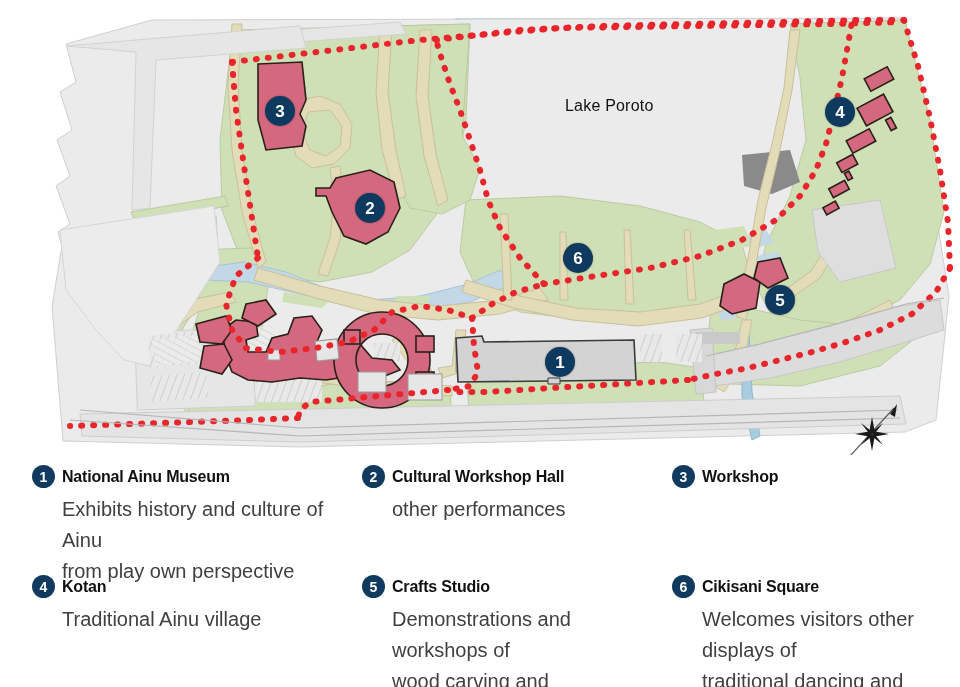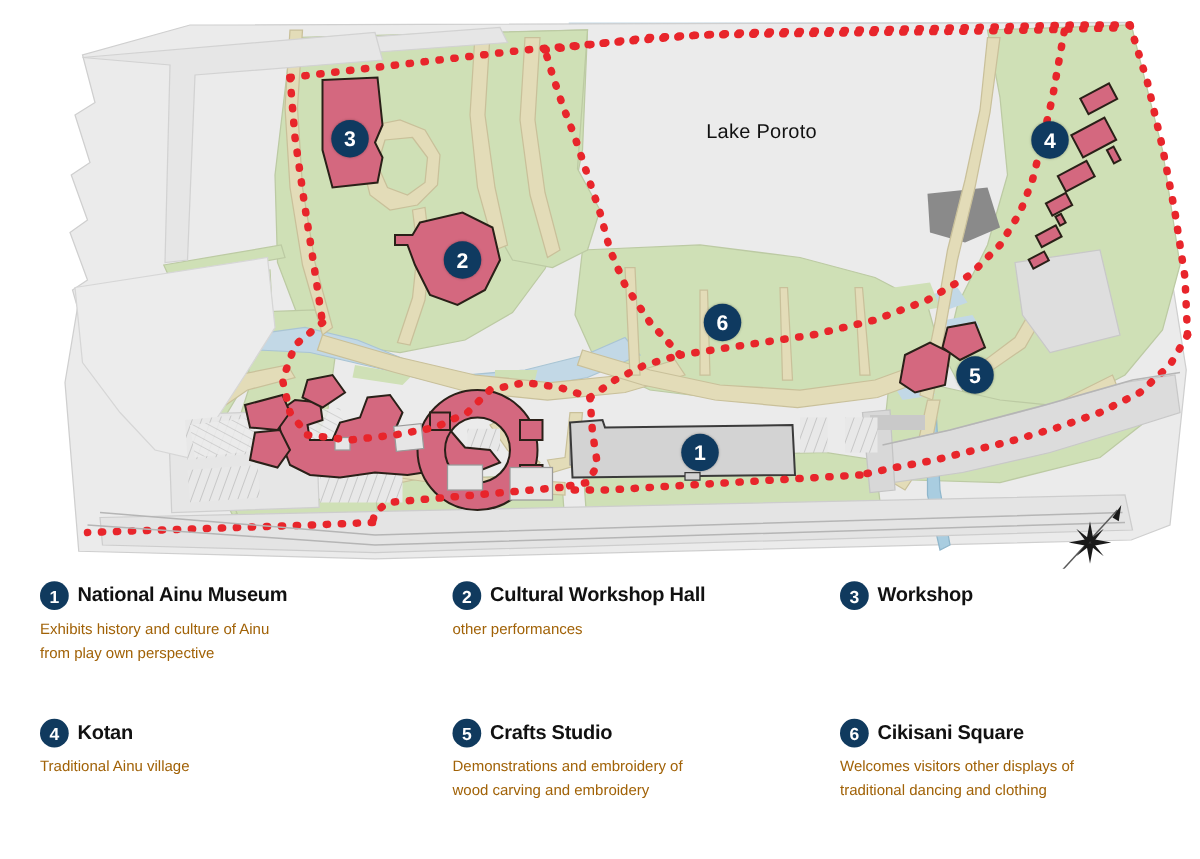--- a/index.html
+++ b/index.html
@@ -51,22 +51,22 @@
     background: #103a5e; color: #fff;
     font-size: 14px; font-weight: bold;
     display: flex; align-items: center; justify-content: center;
     line-height: 1;
   }
   .legend-title {
     font-size: 16px; font-weight: bold; color: #111;
     letter-spacing: -.2px; white-space: nowrap;
   }
   .legend-desc {
-    margin-top: 6px; 
-    font-size: 12px; color: #a16207; line-height: 1.55;
+    margin-top: 6px; margin-left: 30px;
+    font-size: 20px; color: #404040; line-height: 1.55;
     max-width: 268px;
   }
   .legend-desc span { display: block; }
 </style>
 </head>
 <body>
 
 <div id="page">
 
   <div id="map-area">
@@ -347,21 +347,21 @@
         <span></span>
       </div>
     </div>
 
     <div class="legend-item">
       <div class="legend-head">
         <div class="badge">5</div>
         <div class="legend-title">Crafts Studio</div>
       </div>
       <div class="legend-desc">
-        <span>Demonstrations and embroidery of</span>
+        <span>Demonstrations and workshops of</span>
         <span>wood carving and embroidery</span>
       </div>
     </div>
 
     <div class="legend-item">
       <div class="legend-head">
         <div class="badge">6</div>
         <div class="legend-title">Cikisani Square</div>
       </div>
       <div class="legend-desc">

